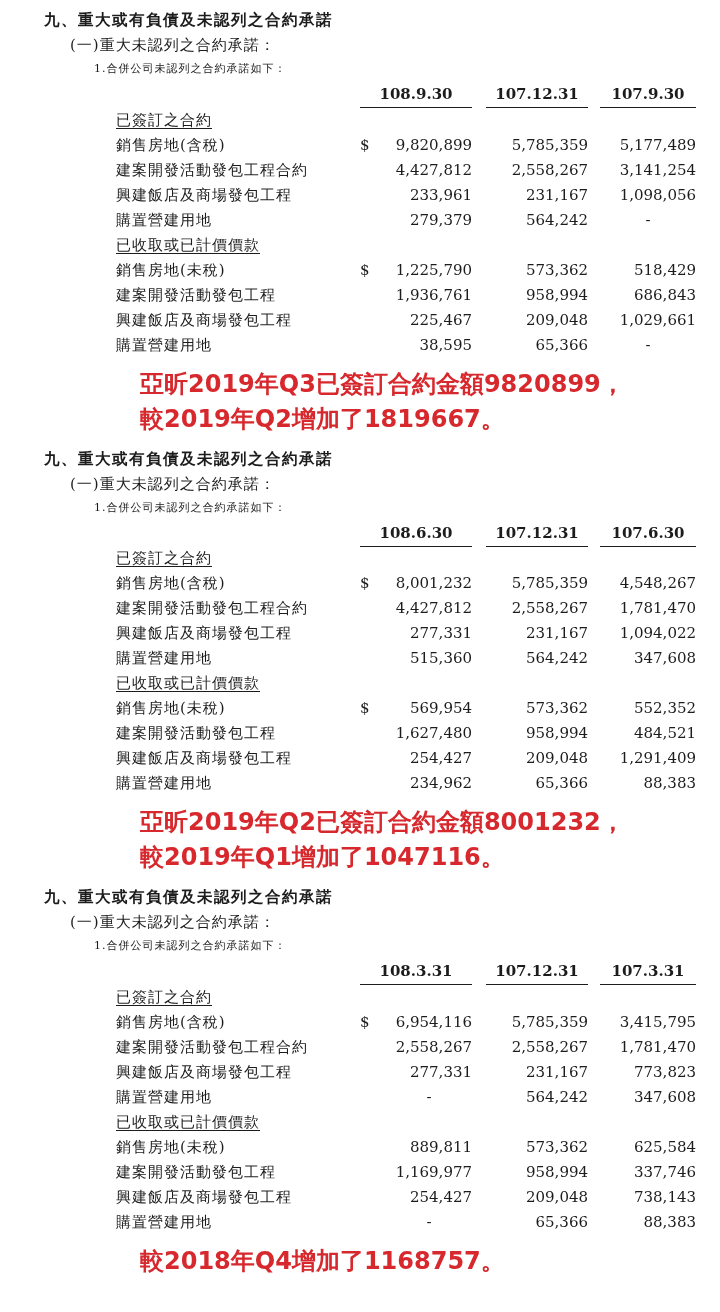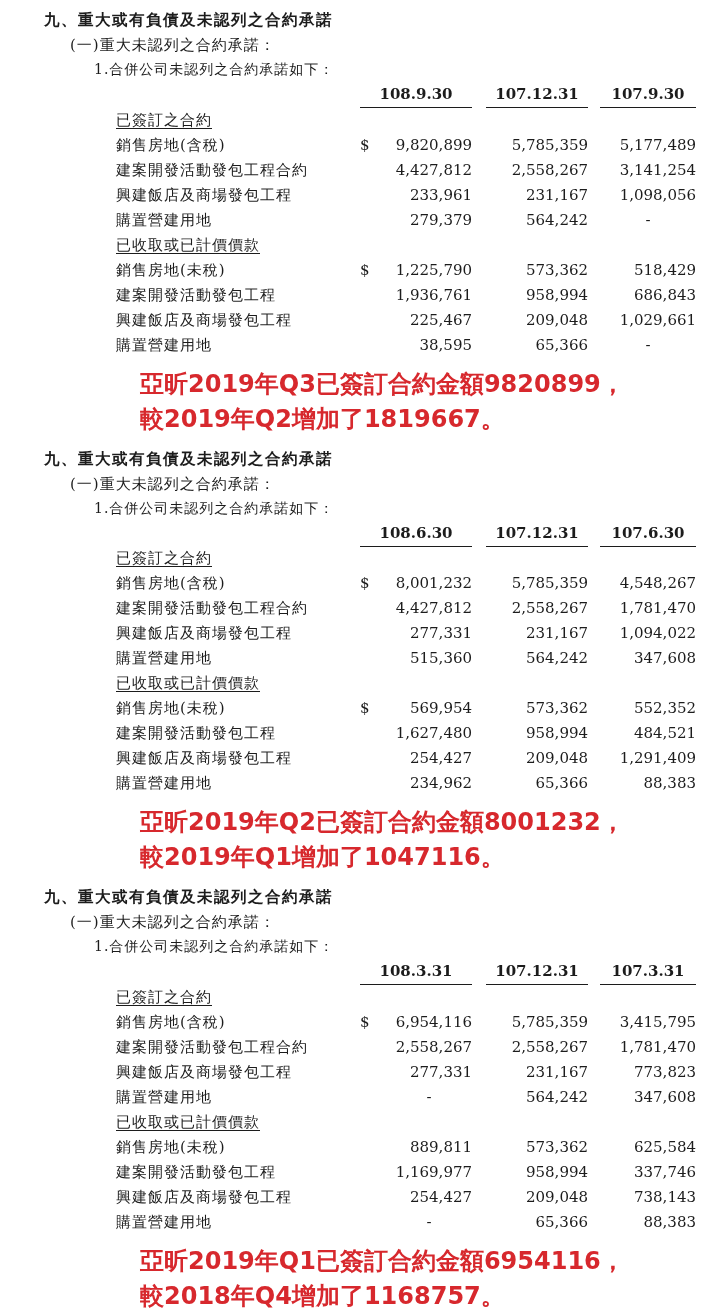--- a/index.html
+++ b/index.html
@@ -18,21 +18,21 @@
   }
   .note{margin:0;padding-left:30px;}
   .h1{
     font-size:15.5px;font-weight:700;line-height:26px;
     margin-left:14px;letter-spacing:1.5px;
   }
   .h2{
     font-size:15px;line-height:24px;margin-left:40px;letter-spacing:1px;
   }
   .h3{
-    font-size:14px;line-height:24px;margin-left:64px;letter-spacing:1px;
+    font-size:11px;line-height:24px;margin-left:64px;letter-spacing:1px;
   }
   table.fin{
     border-collapse:collapse;table-layout:fixed;
     margin-left:86px;width:580px;
   }
   table.fin td{
     padding:0;font-size:15px;line-height:25px;
     white-space:nowrap;vertical-align:bottom;
   }
   tr.head-row td{line-height:26px;}
@@ -427,17 +427,16 @@
     <td class="cur"></td>
     <td class="val dash">-</td>
     <td></td>
     <td class="val">65,366</td>
     <td></td>
     <td class="val">88,383</td>
   </tr>
 </tbody>
     </table>
     <div class="annot">
-      <div class="annot-line">亞昕2019年Q1已簽訂合約金額6954116，</div>
       <div class="annot-line">較2018年Q4增加了1168757。</div>
     </div>
   </section>
 </div>
 
 </body></html>

